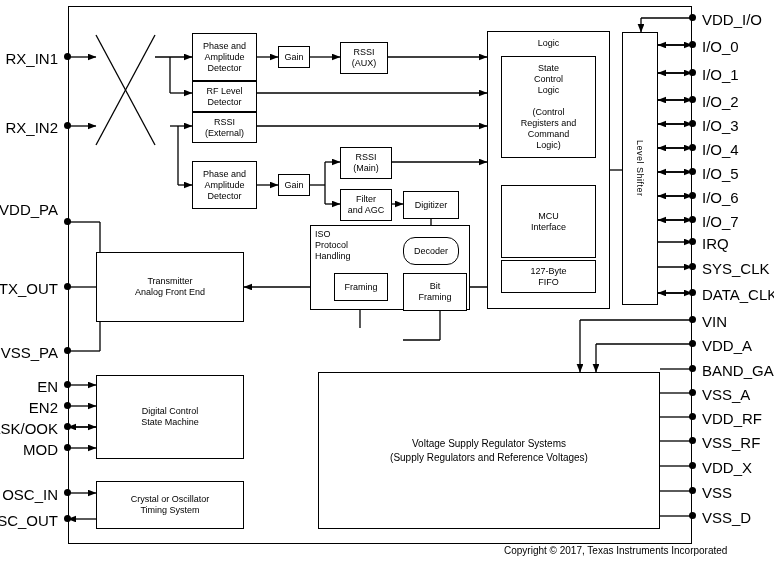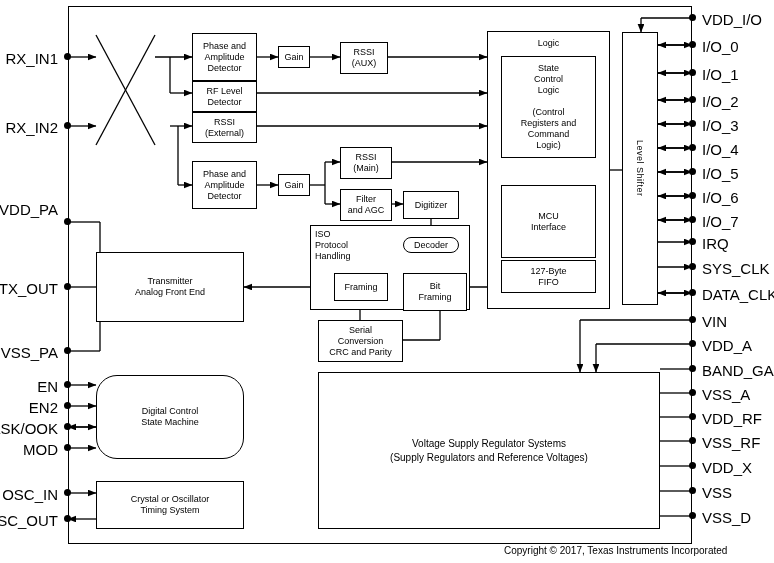--- a/index.html
+++ b/index.html
@@ -247,38 +247,33 @@
   <div class="box" style="left:403px; top:191px; width:56px; height:28px;">
     <span>Digitizer</span>
   </div>
 
   <div class="box" style="left:310px; top:225px; width:160px; height:85px; align-items:flex-start; justify-content:flex-start; padding:3px 0 0 4px; text-align:left;">
     <span>ISO
 Protocol
 Handling</span>
   </div>
 
-  <div class="box" style="left:403px; top:237px; width:56px; height:16px;border-radius:12px;">
+  <div class="box" style="left:403px; top:237px; width:56px; height:28px;border-radius:12px;">
     <span>Decoder</span>
   </div>
 
   <div class="box" style="left:403px; top:273px; width:64px; height:38px;">
     <span>Bit
 Framing</span>
   </div>
 
   <div class="box" style="left:334px; top:273px; width:54px; height:28px;">
     <span>Framing</span>
   </div>
 
-  <div class="box" style="left:318px; top:320px; width:85px; height:42px;">
-    <span>Serial
-Conversion
-CRC and Parity</span>
-  </div>
 
   <div class="box" style="left:487px; top:31px; width:123px; height:278px; align-items:flex-start; justify-content:center; padding-top:6px;">
     <span>Logic</span>
   </div>
 
   <div class="box" style="left:501px; top:56px; width:95px; height:102px;">
     <span>State
 Control
 Logic
 
@@ -300,21 +295,21 @@
 
   <div class="lvlshift" style="left:622px; top:32px; width:36px; height:273px;">
     <span>Level Shifter</span>
   </div>
 
   <div class="box" style="left:96px; top:252px; width:148px; height:70px;">
     <span>Transmitter
 Analog Front End</span>
   </div>
 
-  <div class="box" style="left:96px; top:375px; width:148px; height:84px;border-radius:21px;">
+  <div class="box" style="left:96px; top:375px; width:148px; height:84px;">
     <span>Digital Control
 State Machine</span>
   </div>
 
   <div class="box" style="left:96px; top:481px; width:148px; height:48px;">
     <span>Crystal or Oscillator
 Timing System</span>
   </div>
 
   <div class="box" style="left:318px; top:372px; width:342px; height:157px; font-size:10px; line-height:14px;">

